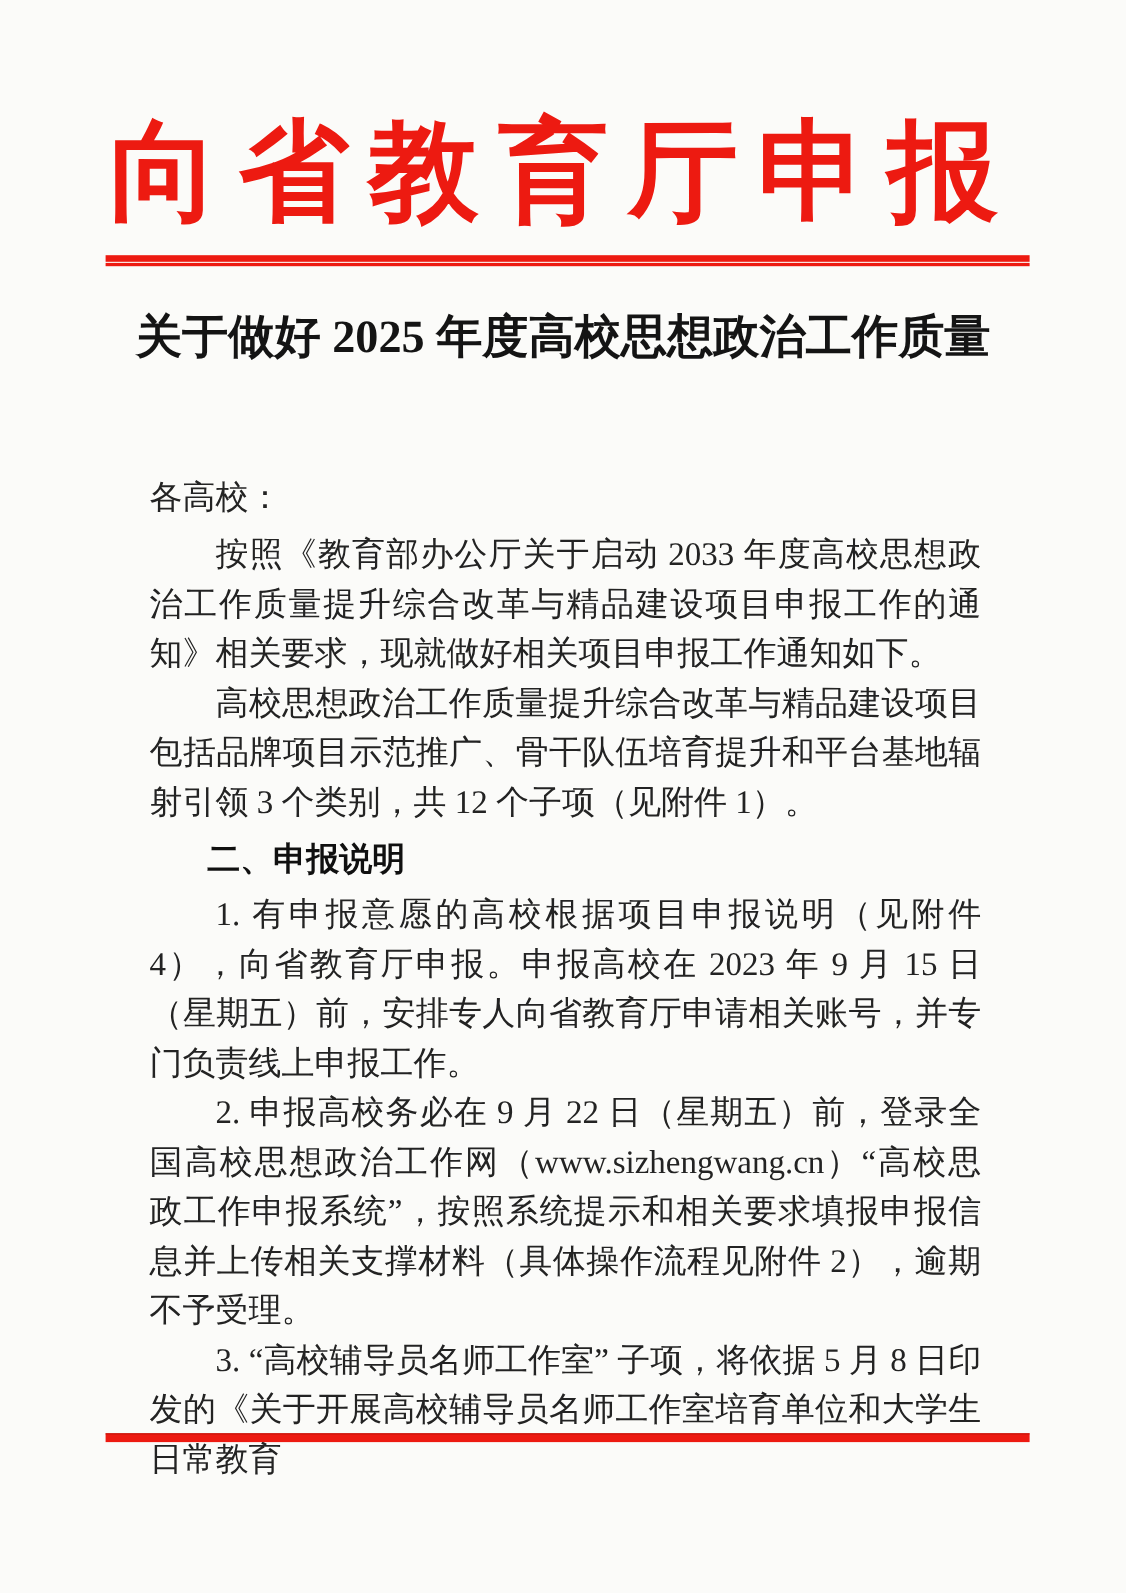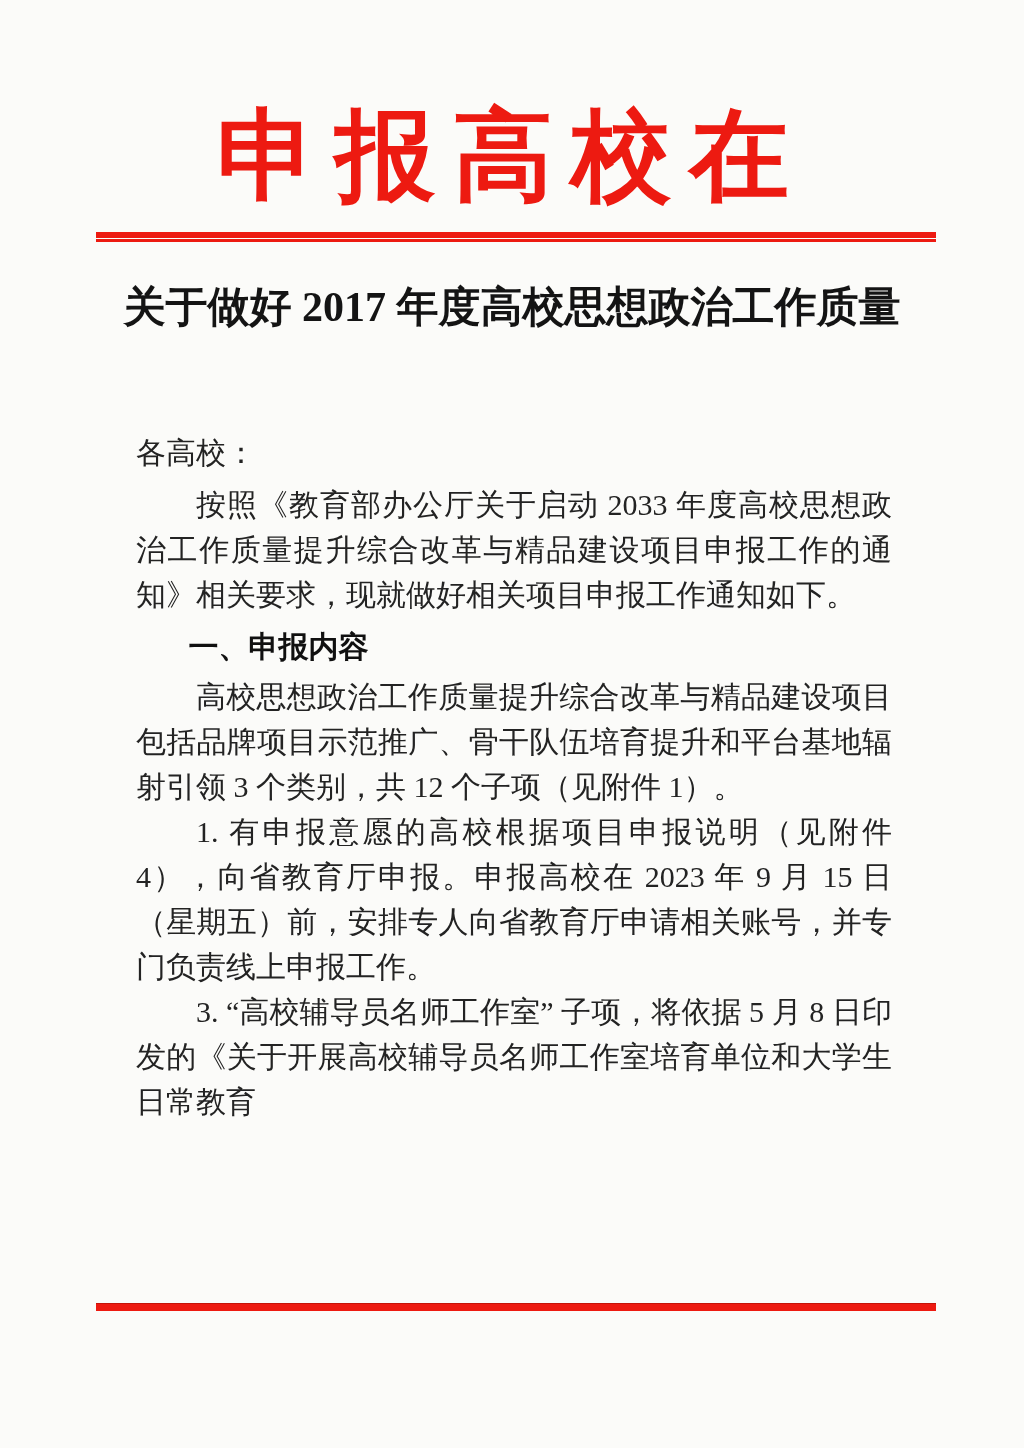--- a/index.html
+++ b/index.html
@@ -80,42 +80,43 @@
     height:7px;
     background:var(--red);
     border-top:1px solid #c41309;
   }
 </style>
 </head>
 <body>
 
 <div class="page">
 
-  <div class="agency">申报高校在</div>
+  <div class="agency">向省教育厅申报</div>
 
   <div class="rule-top">
     <div class="rule-thick"></div>
     <div class="rule-thin"></div>
   </div>
 
   <h1 class="doc-title">
-    <span class="title-line">关于做好 2017 年度高校思想政治工作质量</span>
+    <span class="title-line">关于做好 2025 年度高校思想政治工作质量</span>
   </h1>
 
   <div class="body-text">
     <p class="salutation">各高校：</p>
 
     <p class="para">按照《教育部办公厅关于启动 2033 年度高校思想政治工作质量提升综合改革与精品建设项目申报工作的通知》相关要求，现就做好相关项目申报工作通知如下。</p>
 
-    <h2 class="section-heading">一、申报内容</h2>
 
     <p class="para">高校思想政治工作质量提升综合改革与精品建设项目包括品牌项目示范推广、骨干队伍培育提升和平台基地辐射引领 3 个类别，共 12 个子项（见附件 1）。</p>
 
+    <h2 class="section-heading">二、申报说明</h2>
 
     <p class="para">1. 有申报意愿的高校根据项目申报说明（见附件 4），向省教育厅申报。申报高校在 2023 年 9 月 15 日（星期五）前，安排专人向省教育厅申请相关账号，并专门负责线上申报工作。</p>
 
+    <p class="para">2. 申报高校务必在 9 月 22 日（星期五）前，登录全国高校思想政治工作网（www.sizhengwang.cn）“高校思政工作申报系统”，按照系统提示和相关要求填报申报信息并上传相关支撑材料（具体操作流程见附件 2），逾期不予受理。</p>
 
     <p class="para">3. “高校辅导员名师工作室” 子项，将依据 5 月 8 日印发的《关于开展高校辅导员名师工作室培育单位和大学生日常教育</p>
   </div>
 
   <div class="rule-bottom"></div>
 
 </div>
 
 </body></html>

